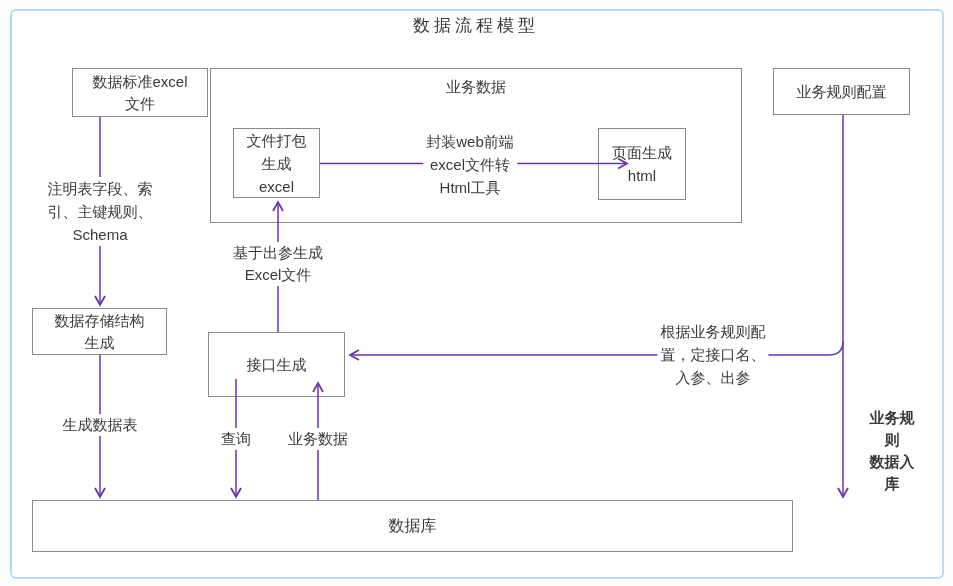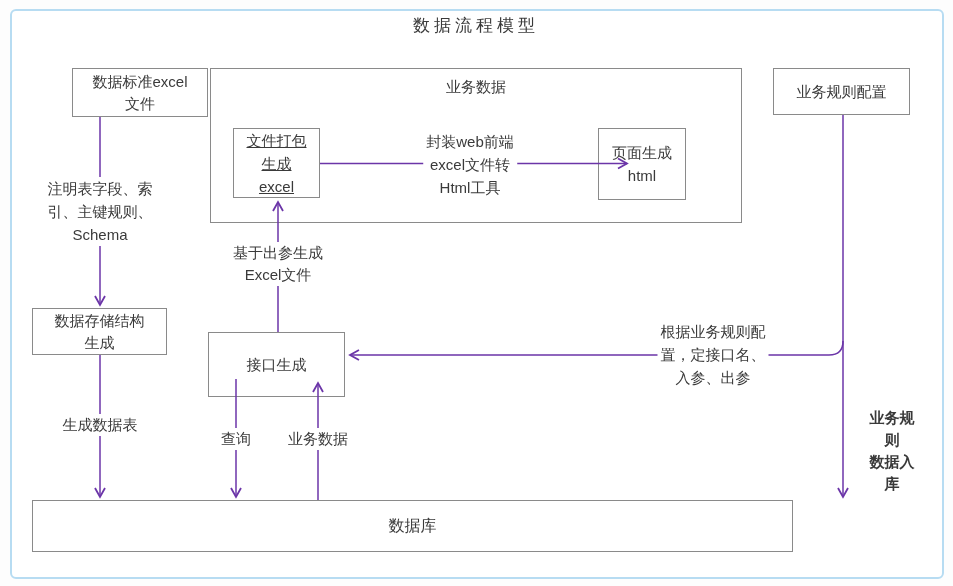--- a/index.html
+++ b/index.html
@@ -29,21 +29,21 @@
     position:absolute;border:1.5px solid var(--box-border);background:#fff;
     display:flex;align-items:center;justify-content:center;text-align:center;
     font-size:15px;line-height:22px;white-space:pre-line;z-index:2;
     box-sizing:border-box;
   }
   .n-standard{left:32px;top:68px;width:136px;height:49px;margin-left:40px;}
   .n-pagemodel{
     left:210px;top:68px;width:532px;height:155px;
     align-items:flex-start;padding-top:7px;z-index:1;
   }
-  .n-filepackage{left:233px;top:128px;width:87px;height:70px;line-height:23px;text-decoration:underline;}
+  .n-filepackage{left:233px;top:128px;width:87px;height:70px;line-height:23px;}
   .n-pagegen{left:598px;top:128px;width:88px;height:72px;line-height:23px;}
   .n-bizrule{left:773px;top:68px;width:137px;height:47px;}
   .n-storage{left:32px;top:308px;width:135px;height:47px;}
   .n-apigen{left:208px;top:332px;width:137px;height:65px;}
   .n-database{left:32px;top:500px;width:761px;height:52px;font-size:16px;}
   .edges{position:absolute;left:0;top:0;width:953px;height:586px;z-index:3;pointer-events:none;}
   .edges path{stroke:var(--arrow);stroke-width:1.5;fill:none;}
   .edges .head{stroke:var(--arrow);stroke-width:1.8;fill:none;}
   .note{
     position:absolute;transform:translateX(-50%);text-align:center;

